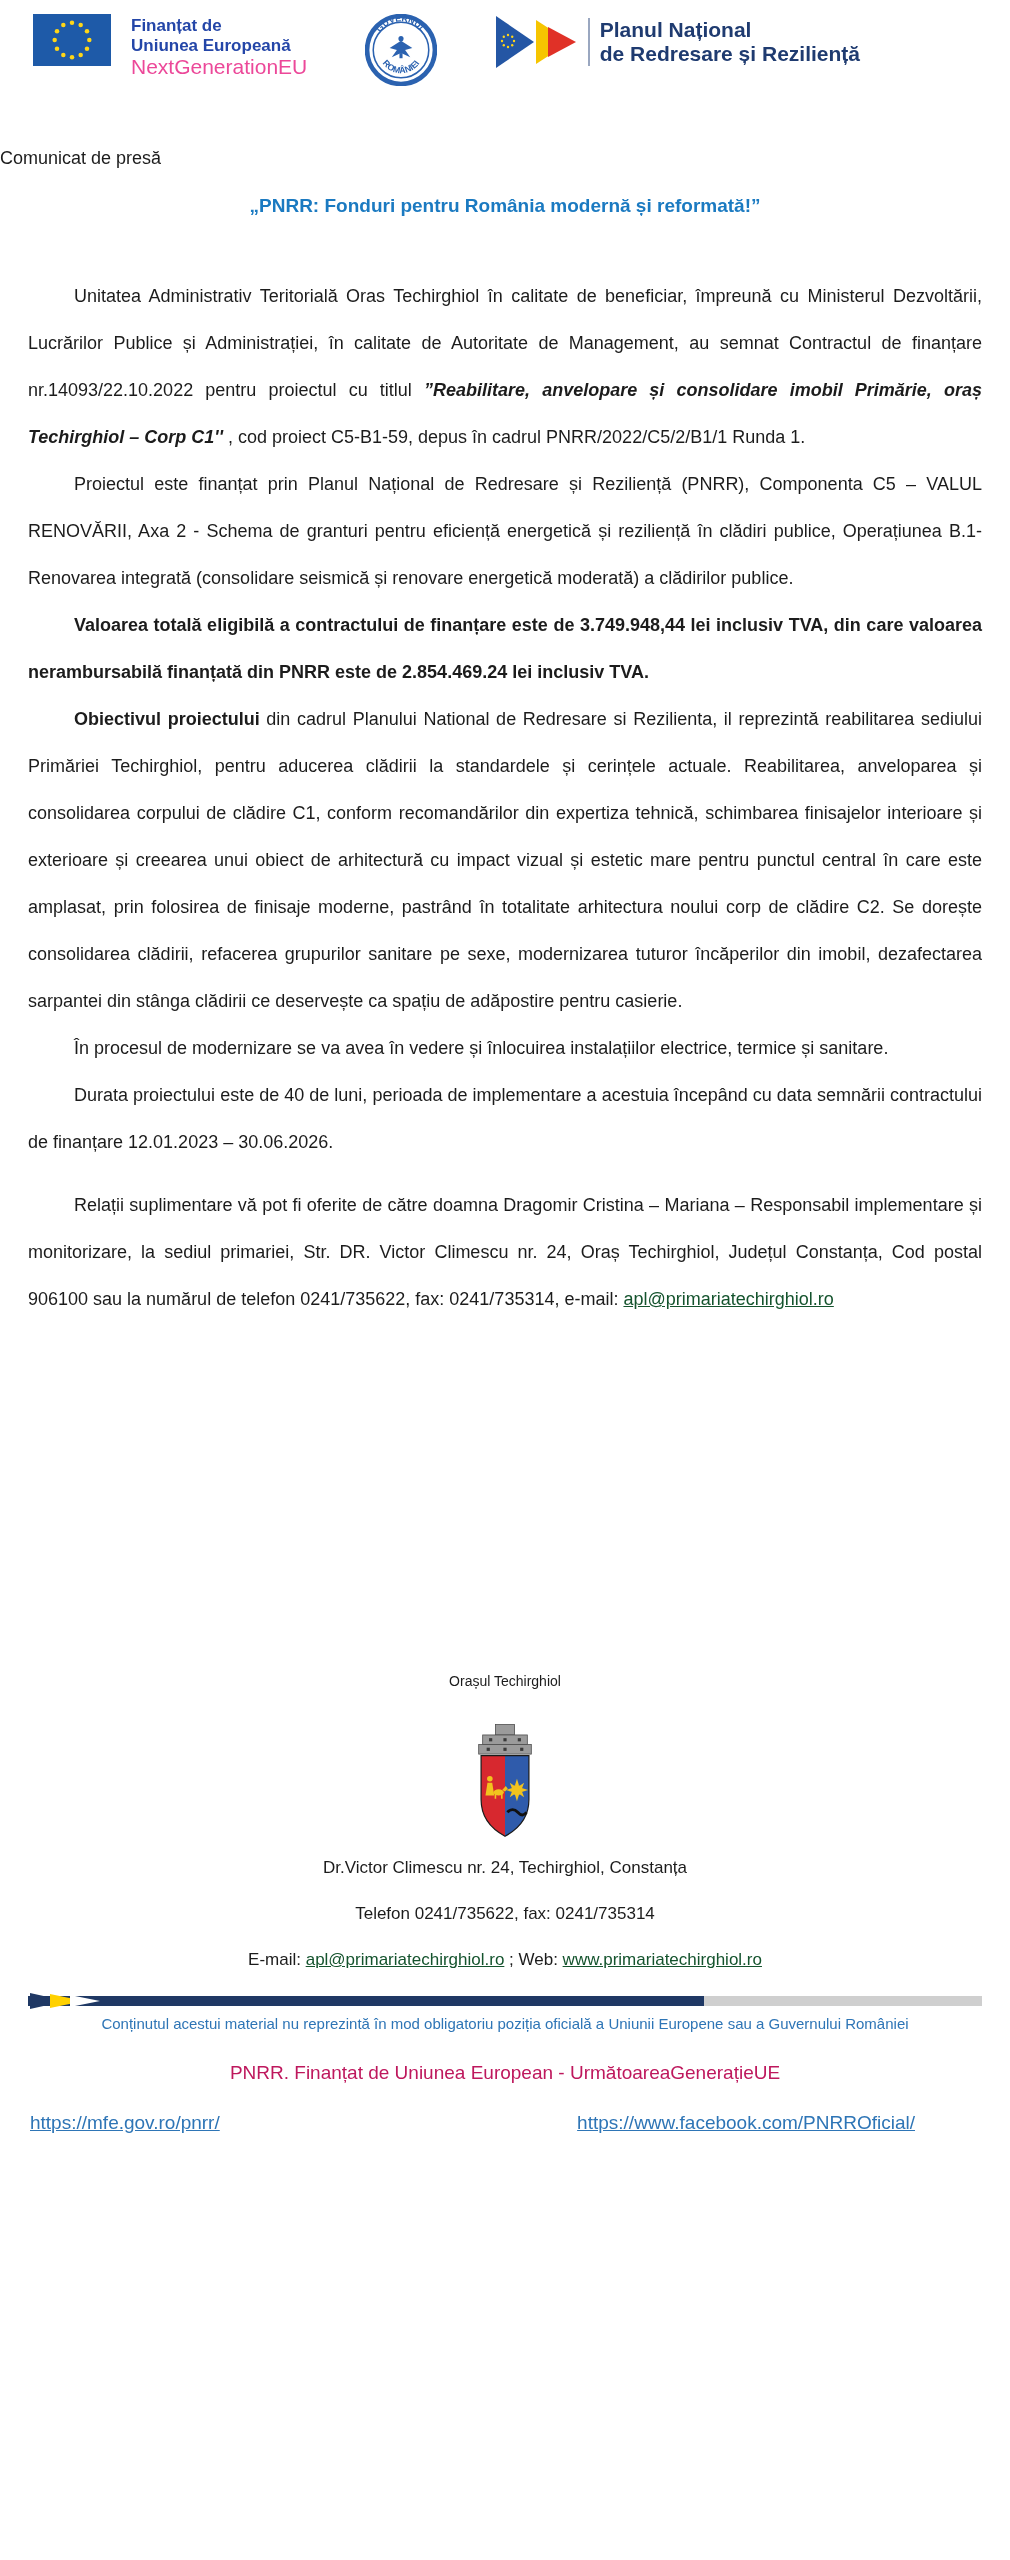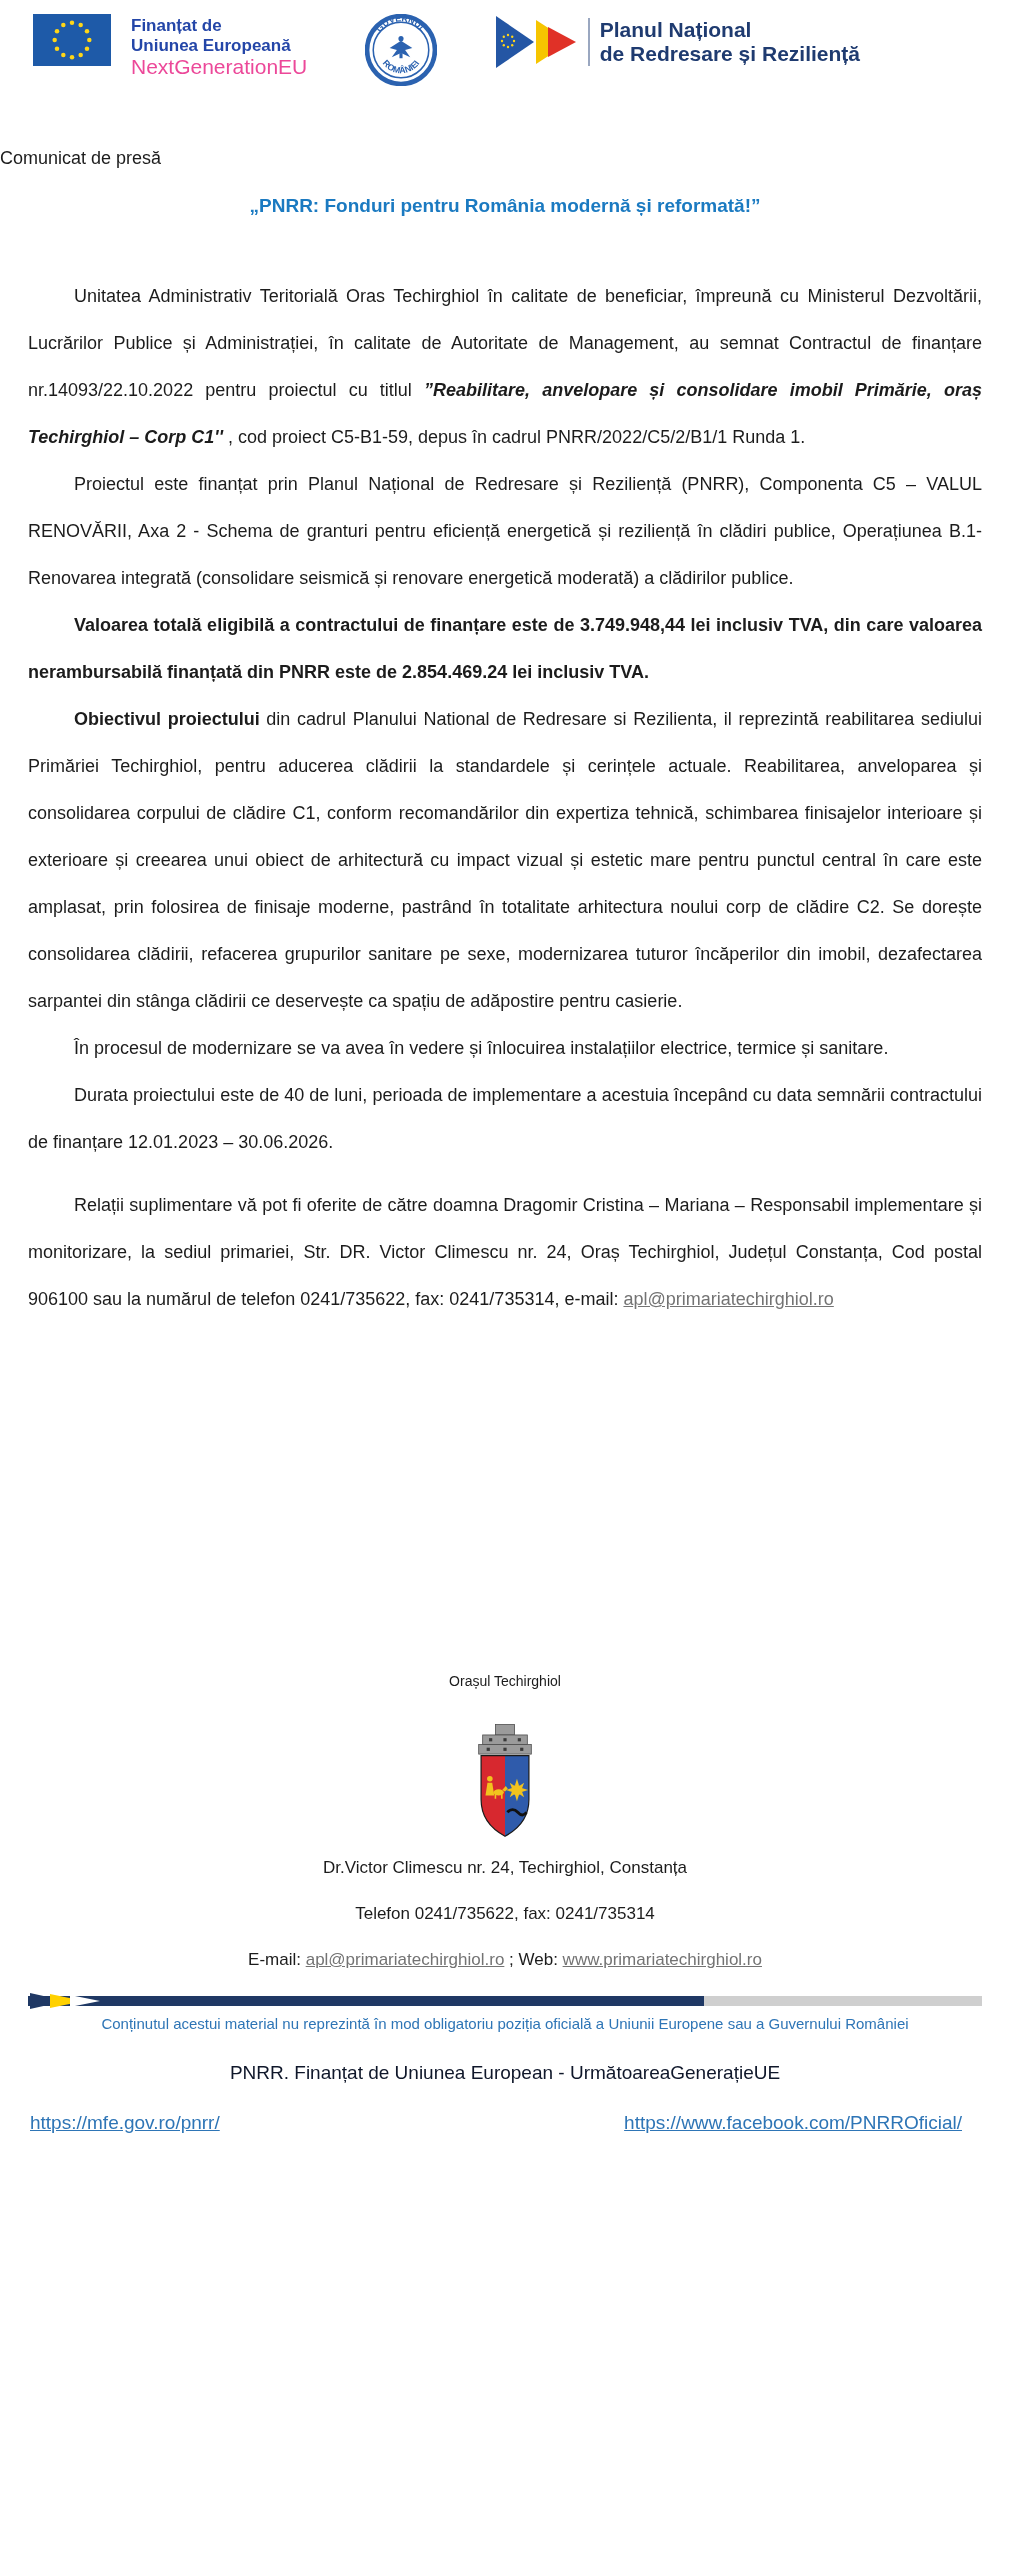--- a/index.html
+++ b/index.html
@@ -20,31 +20,31 @@
   .pnrr-text{font-weight:bold;color:#1f3b70;font-size:21px;line-height:24px;}
   
   .pretitle{margin-top:48px;font-size:18px;color:#1c1c1c;}
   .headline{margin:26px 0 0 0;text-align:center;font-size:19px;font-weight:bold;color:#1b7ac1;}
   
   .bodytext{margin-top:56px;padding:0 28px;font-size:18px;line-height:47px;}
   .bodytext p{margin:0;text-align:justify;text-indent:46px;}
   .bi{font-weight:bold;font-style:italic;}
   .b{font-weight:bold;margin-top:16px;}
   .pt{margin-top:16px !important;}
-  a.lnk{color:#737373;}
+  a.lnk{color:#14532d;}
   
   .footer{margin-top:350px;text-align:center;}
   .org{font-weight:normal;font-size:14px;}
   .coat{margin-top:34px;}
   .addr{font-size:17px;line-height:46px;}
   .addr:first-of-type{margin-top:16px;}
   .barwrap{margin:10px 28px 0 28px;}
   .disclaimer{margin-top:2px;font-size:15px;color:#2e75b6;white-space:nowrap;text-align:center;}
-  .pnrr-line{margin-top:30px;font-size:19px;color:#0f172a;}
-  .links-row{display:flex;justify-content:space-between;padding:0 48px 0 30px;margin-top:28px;font-size:19px;}
+  .pnrr-line{margin-top:30px;font-size:19px;color:#be185d;}
+  .links-row{display:flex;justify-content:space-between;padding:0 95px 0 30px;margin-top:28px;font-size:19px;}
   .links-row a{color:#2e75b6;text-decoration:underline;}
 </style>
 </head>
 <body>
 
 <div class="page">
 
   <header class="logos">
 
     <div class="eu-logo">

